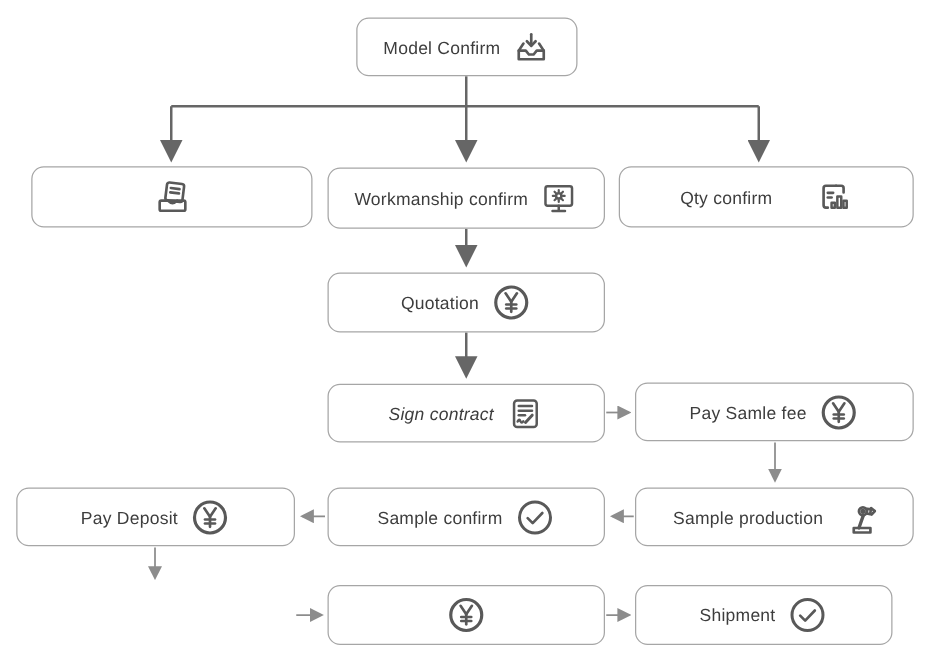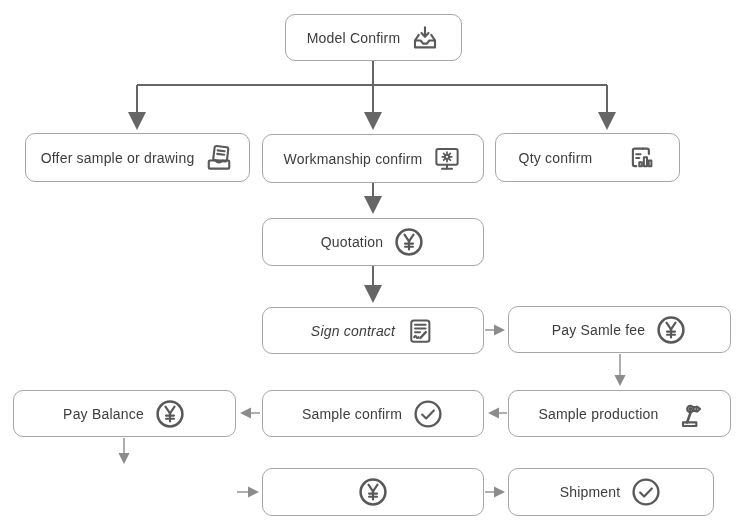--- a/index.html
+++ b/index.html
@@ -88,21 +88,20 @@
       <svg width="30" height="30" viewBox="0 0 24 24" stroke-width="1.7">
         <path d="M7 9.5 L4 14 V19.5 H20 V14 L17 9.5"></path>
         <path d="M4 14 H8.5 L10.5 16.5 H13.5 L15.5 14 H20"></path>
         <path d="M12 3.5 V10.5"></path>
         <path d="M9.2 8 L12 11 L14.8 8"></path>
       </svg>
     </span>
   </div>
 
   <div class="node" style="left:25px; top:133px; width:225px; height:49px;">
-    <span class="label">Offer sample or drawing</span>
     <span class="icon">
       <svg width="30" height="30" viewBox="0 0 24 24" stroke-width="1.7">
         <g transform="rotate(7 13 8)">
           <rect x="8" y="2.8" width="11" height="11.5" rx="1.5"></rect>
           <path d="M10.7 6.2 H16.3"></path>
           <path d="M10.7 9 H16.3"></path>
         </g>
         <path d="M4.8 14 H19.2 Q20.2 14 20.2 15 V19.5 Q20.2 20.5 19.2 20.5 H4.8 Q3.8 20.5 3.8 19.5 V15 Q3.8 14 4.8 14 Z"></path>
         <path d="M9 14 Q12 17 15 14"></path>
       </svg>
@@ -124,21 +123,21 @@
             <path d="M14.7 10.2 H15.8"></path>
           <path d="M9.3 7.5 L10.1 8.3"></path>
             <path d="M13.9 12.1 L14.7 12.9"></path>
           <path d="M14.7 7.5 L13.9 8.3"></path>
             <path d="M10.1 12.1 L9.3 12.9"></path>
         </g>
       </svg>
     </span>
   </div>
 
-  <div class="node" style="left:495px; top:133px; width:185px; height:49px;gap:34px;">
+  <div class="node" style="left:495px; top:133px; width:236px; height:49px;gap:34px;">
     <span class="label">Qty confirm</span>
     <span class="icon">
       <svg width="30" height="30" viewBox="0 0 24 24" stroke-width="1.7">
         <path d="M13.5 4.5 H16.8 Q18.3 4.5 18.3 6 V8.8"></path>
         <path d="M13.5 4.5 H7 Q5.5 4.5 5.5 6 V17 Q5.5 18.5 7 18.5 H8.2"></path>
         <path d="M8.2 9 H11.6"></path>
         <path d="M8.2 12 H10.6"></path>
         <g stroke-width="1.6">
           <rect x="10.6" y="15.4" width="2.1" height="3.1"></rect>
           <rect x="14.3" y="11.3" width="2.5" height="7.2"></rect>
@@ -186,21 +185,21 @@
           <path d="M8.6 6.5 L12 11.5 L15.4 6.5"></path>
           <path d="M12 11.5 V17.6"></path>
           <path d="M9 13.2 H15"></path>
           <path d="M9 15.6 H15"></path>
         </g>
       </svg>
     </span>
   </div>
 
   <div class="node" style="left:13px; top:390px; width:223px; height:47px;">
-    <span class="label">Pay Balance</span>
+    <span class="label">Pay Deposit</span>
     <span class="icon">
       <svg width="32" height="32" viewBox="0 0 24 24" stroke-width="1.9">
         <circle cx="12" cy="12" r="9.3"></circle>
         <g stroke-width="1.6">
           <path d="M8.6 6.5 L12 11.5 L15.4 6.5"></path>
           <path d="M12 11.5 V17.6"></path>
           <path d="M9 13.2 H15"></path>
           <path d="M9 15.6 H15"></path>
         </g>
       </svg>

